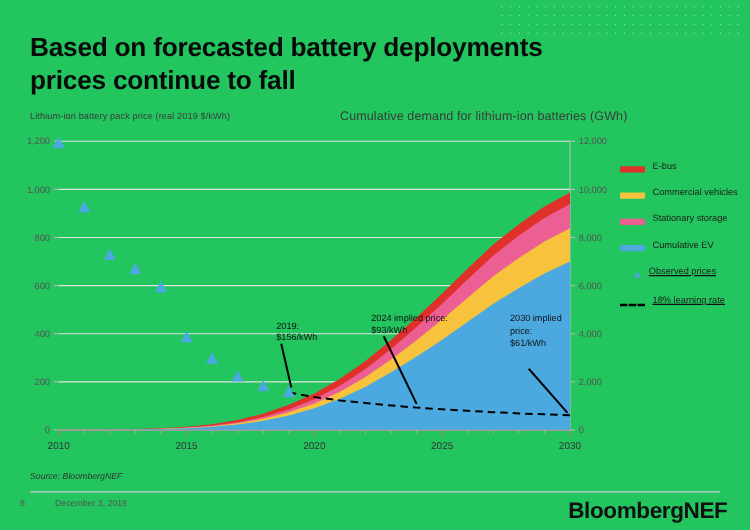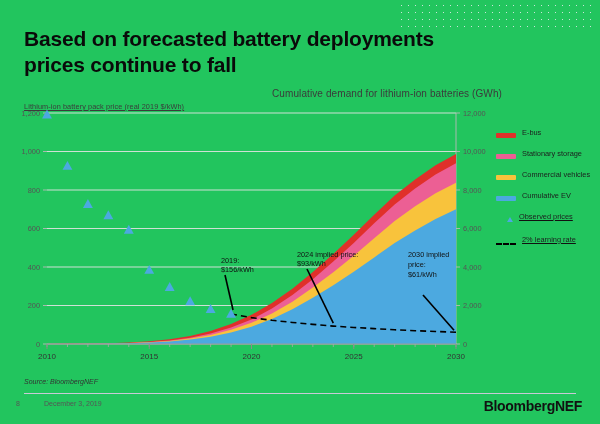--- a/index.html
+++ b/index.html
@@ -19,22 +19,22 @@
     opacity:.85;pointer-events:none;
   }
 
   .title{
     position:absolute;left:24px;top:26px;width:420px;
     font-size:21px;line-height:1.22;font-weight:bold;letter-spacing:-0.2px;
     color:#0a0a0a;
   }
 
   .sub-left{
-    position:absolute;left:24px;top:102px;
-    font-size:7.3px;color:#3b3b3b;letter-spacing:.1px;text-decoration:underline;
+    position:absolute;left:24px;top:88px;
+    font-size:7.3px;color:#3b3b3b;letter-spacing:.1px;
   }
   .sub-right{
     position:absolute;left:272px;top:88px;
     font-size:10px;color:#3b3b3b;letter-spacing:.1px;
   }
 
   .chart{position:absolute;left:0;top:100px;width:600px;height:260px;}
 
   .legend{
     position:absolute;left:496px;top:128px;width:104px;
@@ -59,21 +59,21 @@
     font-size:7px;font-style:italic;color:#333;
   }
   .footrule{
     position:absolute;left:24px;top:393px;width:552px;height:1px;
     background:#c9c9d6;
   }
   .pagenum{position:absolute;left:16px;top:400px;font-size:7px;color:#555;}
   .footdate{position:absolute;left:44px;top:400px;font-size:7px;color:#555;}
   .brand{
     position:absolute;right:18px;top:398px;
-    font-size:14px;font-weight:bold;letter-spacing:-0.3px;color:#111;
+    font-size:18px;font-weight:bold;letter-spacing:-0.3px;color:#111;
   }
 
   text{font-family:"Liberation Sans", sans-serif;}
 </style>
 </head>
 <body>
 
 <div class="slide">
 
   <div class="watermark"></div>
@@ -190,38 +190,38 @@
         <line x1="423" y1="195" x2="454" y2="230.2575" stroke="#000" stroke-width="1.6"></line>
       </g>
     </svg>
 
   <div class="legend" id="legend">
       <div class="lg-row">
         <div class="lg-swatch" style="background: rgb(224, 48, 42);"></div>
         <div class="lg-label">E-bus</div>
       </div>
       <div class="lg-row">
+        <div class="lg-swatch" style="background: rgb(248, 195, 60);"></div>
+        <div class="lg-label">Commercial vehicles</div>
+      </div>
+      <div class="lg-row">
         <div class="lg-swatch" style="background: rgb(236, 95, 148);"></div>
         <div class="lg-label">Stationary storage</div>
-      </div>
-      <div class="lg-row">
-        <div class="lg-swatch" style="background: rgb(248, 195, 60);"></div>
-        <div class="lg-label">Commercial vehicles</div>
       </div>
       <div class="lg-row">
         <div class="lg-swatch" style="background: rgb(76, 169, 224);"></div>
         <div class="lg-label">Cumulative EV</div>
       </div>
       <div class="lg-row marker">
         <div class="lg-tri lg-tri-pad" style="border-bottom: 5.5px solid rgb(76, 169, 224);"></div>
         <div class="lg-label">Observed prices</div>
       </div>
       <div class="lg-row marker">
         <div class="lg-dash" style="border-top-color: rgb(0, 0, 0);"></div>
-        <div class="lg-label">2% learning rate</div>
+        <div class="lg-label">18% learning rate</div>
       </div>
     </div>
 
   <div class="source">Source: BloombergNEF</div>
   <div class="footrule"></div>
   <div class="pagenum">8</div>
   <div class="footdate">December 3, 2019</div>
   <div class="brand">BloombergNEF</div>
 
 </div>

